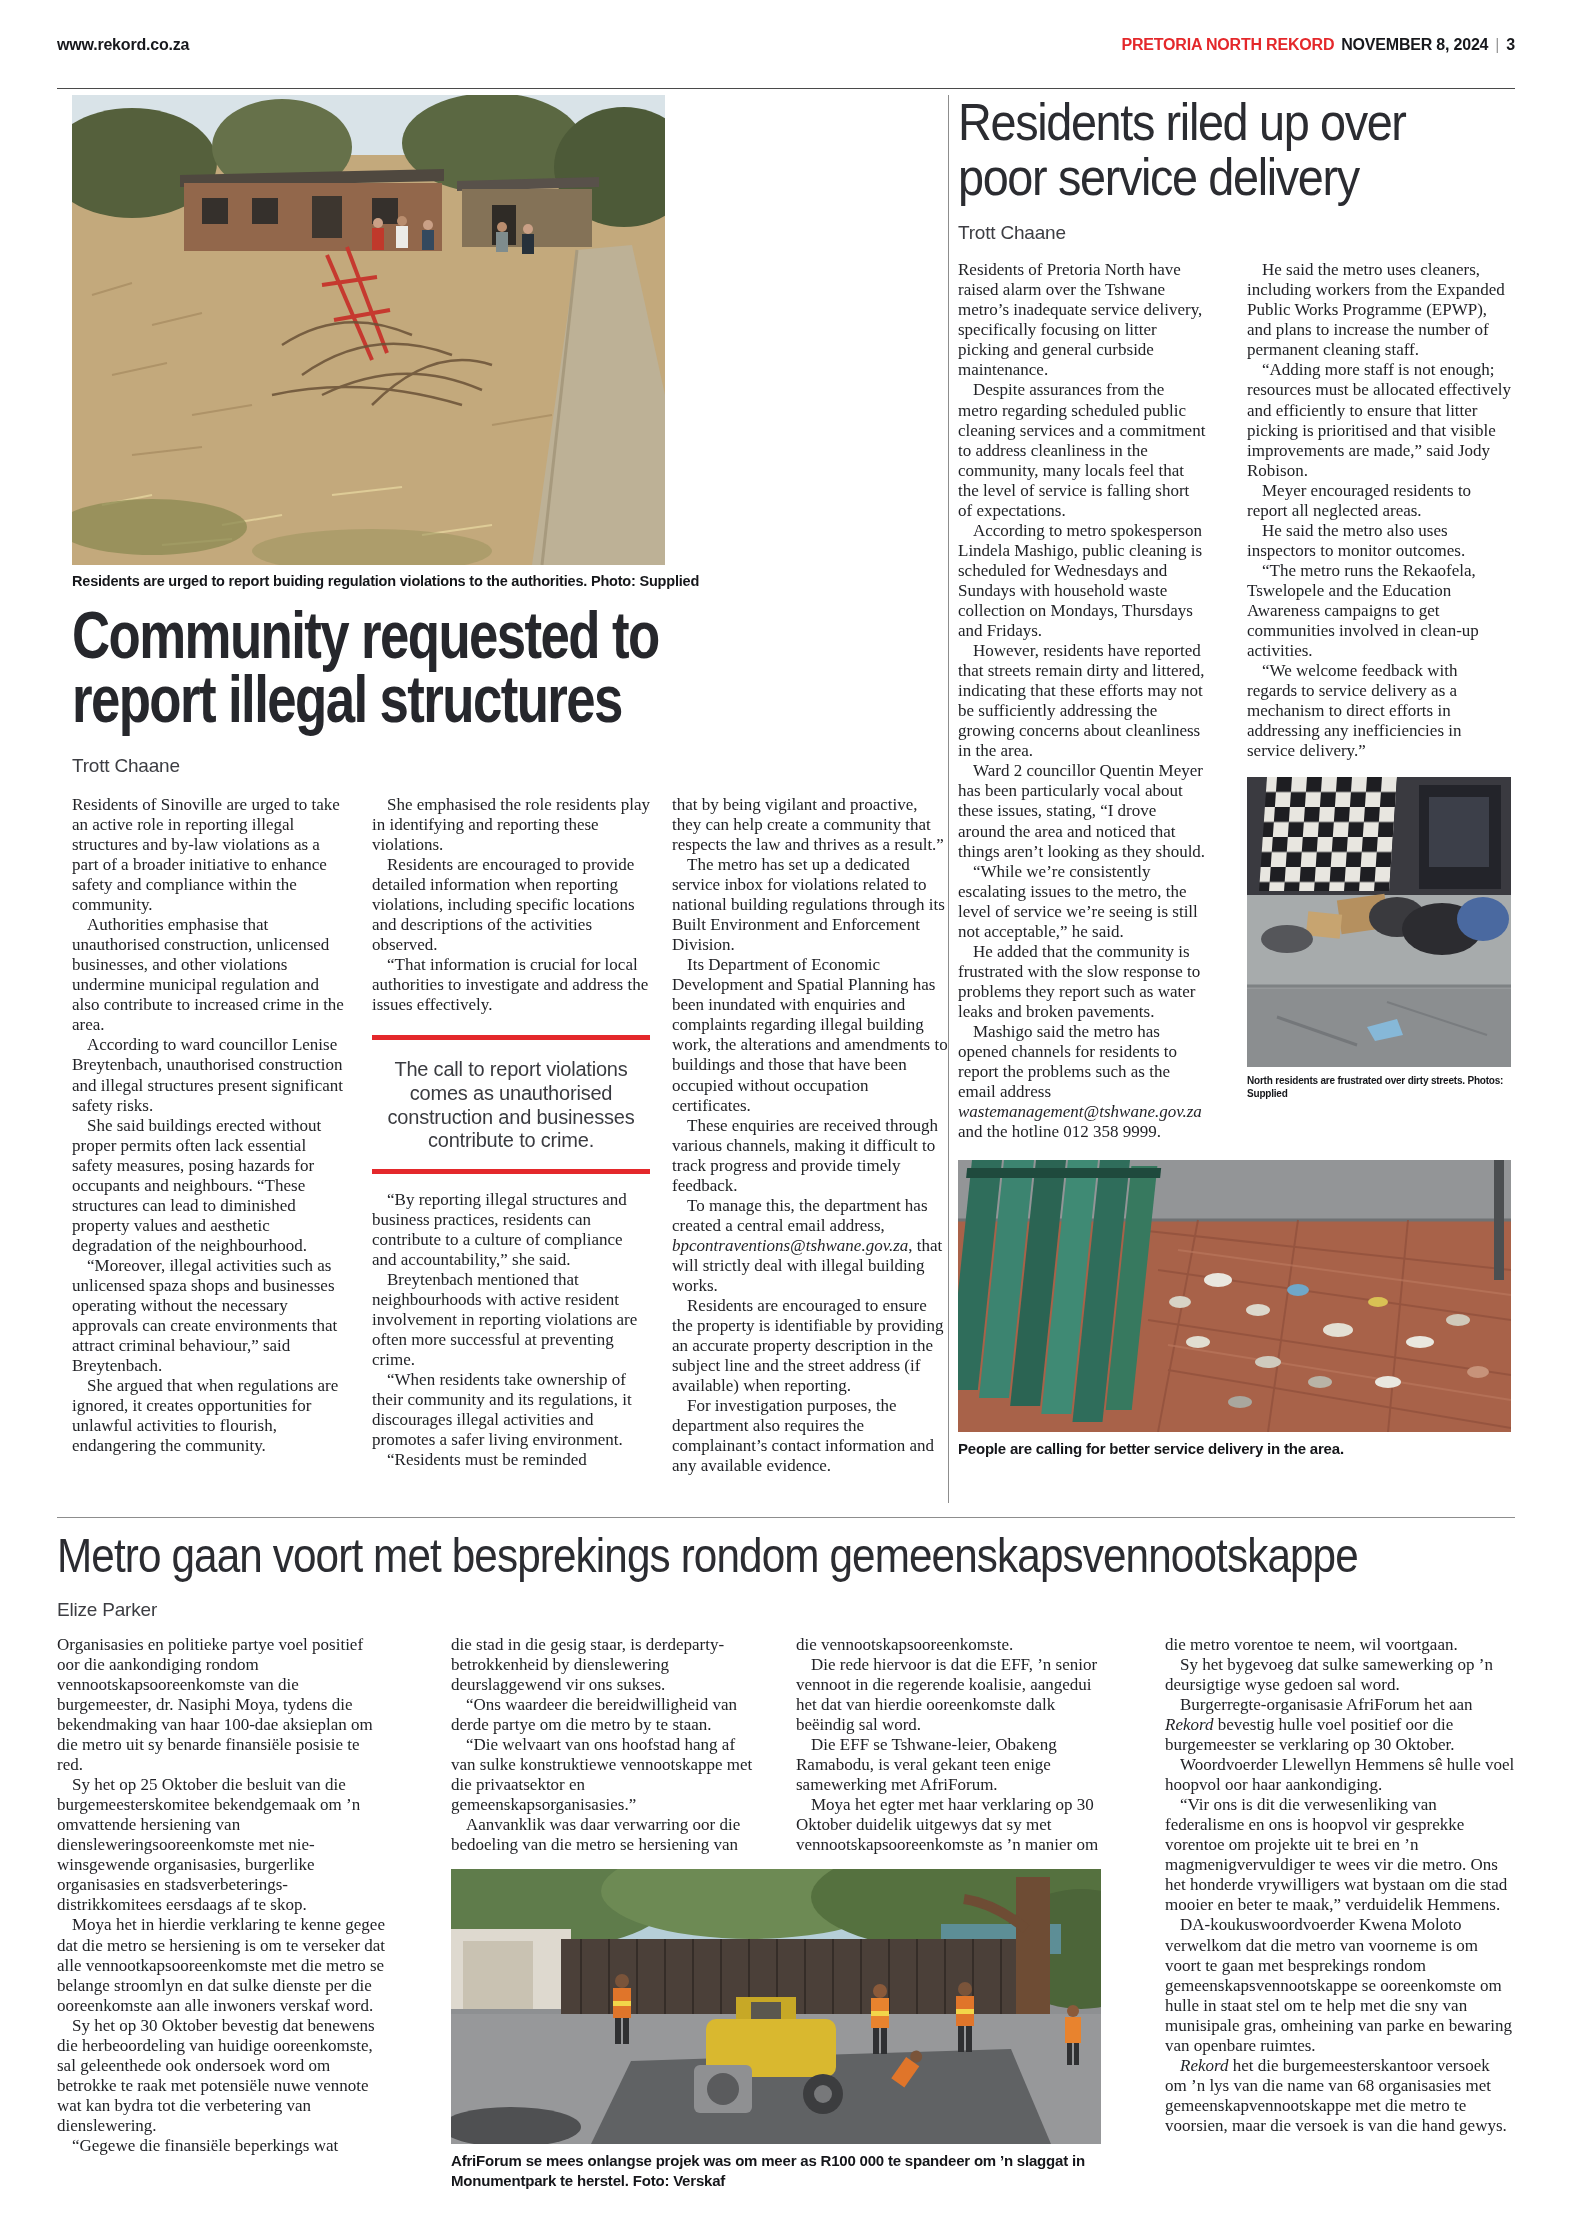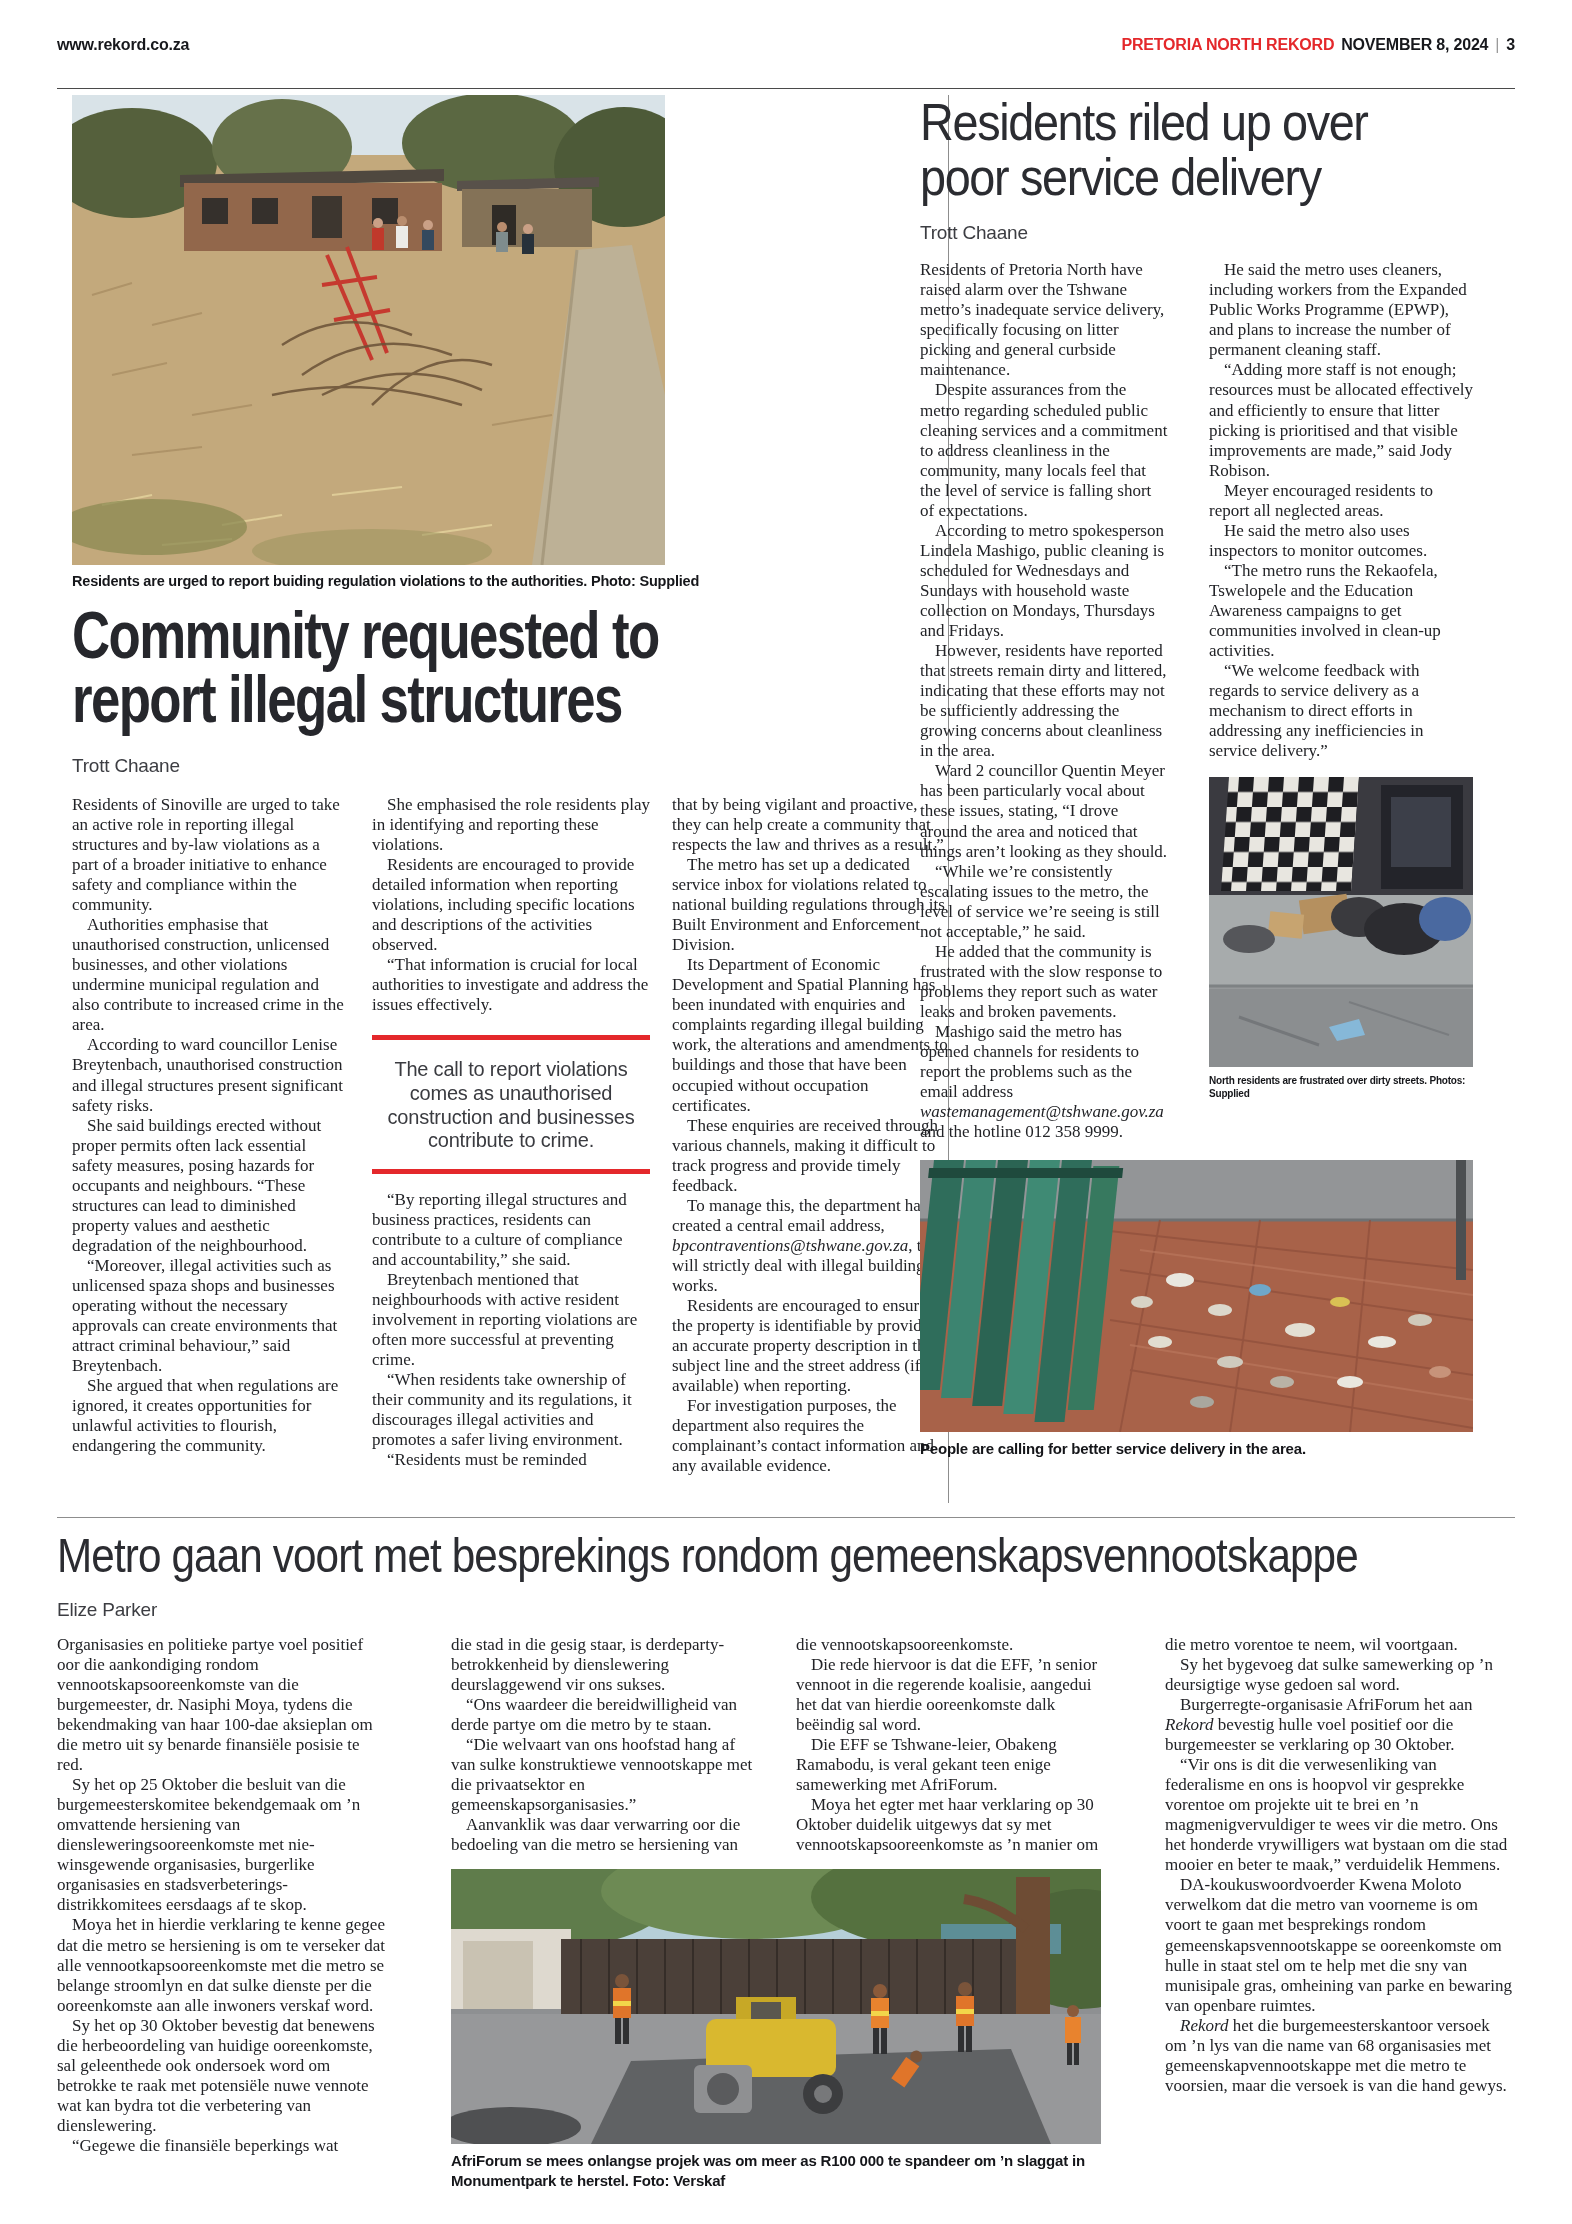--- a/index.html
+++ b/index.html
@@ -58,21 +58,21 @@
   #left-article .cols{ gap:22px; }
   #left-article .col{ width:278px; }
 
   .pullquote{
     margin:20px 0 16px; padding:18px 4px 16px;
     border-top:5px solid var(--accent); border-bottom:5px solid var(--accent);
     font-family:"Liberation Sans", sans-serif; font-size:20px; line-height:1.18;
     color:#3a3b40; text-align:center; letter-spacing:-0.2px;
   }
 
-  #right-article{ position:absolute; left:920px; top:95px; width:553px; }
+  #right-article{ position:absolute; left:958px; top:95px; width:553px; }
   #right-article .byline{ margin:18px 0 16px; }
   #right-article .cols{ gap:41px; }
   #right-article .col{ width:264px; }
   .sm-photo{ margin-top:16px; display:block; }
   .wide-photo{ margin-top:18px; display:block; }
   #svc-cap1{ font-size:10px; }
   #svc-cap2{ font-size:15px; }
 
   #metro-article{ position:absolute; left:57px; top:1530px; width:1458px; }
   #metro-article .byline{ margin:16px 0 14px; }
@@ -404,18 +404,19 @@
             </g>
         </g>
         <ellipse cx="60" cy="258" rx="70" ry="20" fill="#4f5052"></ellipse>
       </svg>
       <div class="cap" id="metro-cap">AfriForum se mees onlangse projek was om meer as R100 000 te spandeer om ’n slaggat in Monumentpark te herstel. Foto: Verskaf</div>
     </div>
     <div class="col m-col4">
         <p class="ni">die metro vorentoe te neem, wil voortgaan.</p>
         <p>Sy het bygevoeg dat sulke samewerking op ’n deursigtige wyse gedoen sal word.</p>
         <p><span>Burgerregte-organisasie AfriForum het aan </span><i>Rekord</i><span> bevestig hulle voel positief oor die burgemeester se verklaring op 30 Oktober.</span></p>
+        <p>Woordvoerder Llewellyn Hemmens sê hulle voel hoopvol oor haar aankondiging.</p>
         <p>“Vir ons is dit die verwesenliking van federalisme en ons is hoopvol vir gesprekke vorentoe om projekte uit te brei en ’n magmenigvervuldiger te wees vir die metro. Ons het honderde vrywilligers wat bystaan om die stad mooier en beter te maak,” verduidelik Hemmens.</p>
         <p>DA-koukuswoordvoerder Kwena Moloto verwelkom dat die metro van voorneme is om voort te gaan met besprekings rondom gemeenskapsvennootskappe se ooreenkomste om hulle in staat stel om te help met die sny van munisipale gras, omheining van parke en bewaring van openbare ruimtes.</p>
         <p><i>Rekord</i><span> het die burgemeesterskantoor versoek om ’n lys van die name van 68 organisasies met gemeenskapvennootskappe met die metro te voorsien, maar die versoek is van die hand gewys.</span></p>
       </div>
   </div>
 </section>
 
 </body></html>

